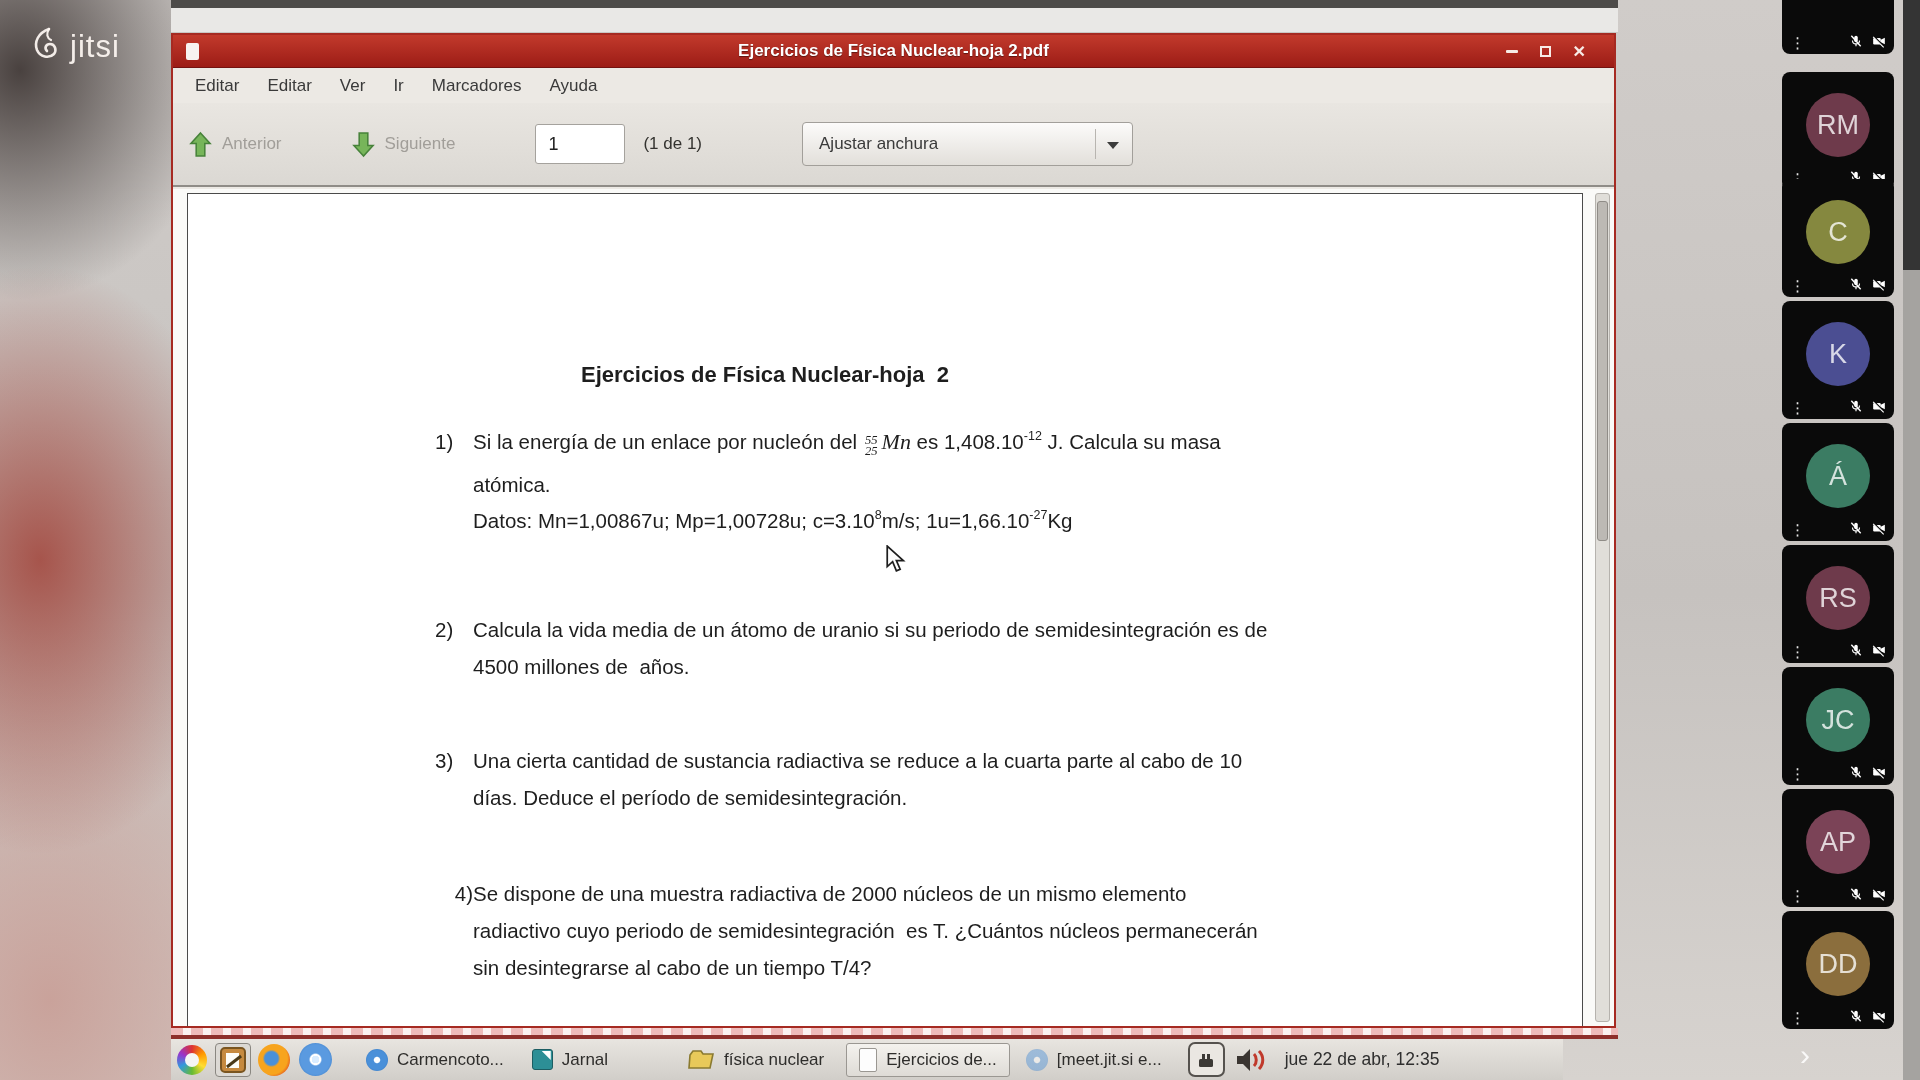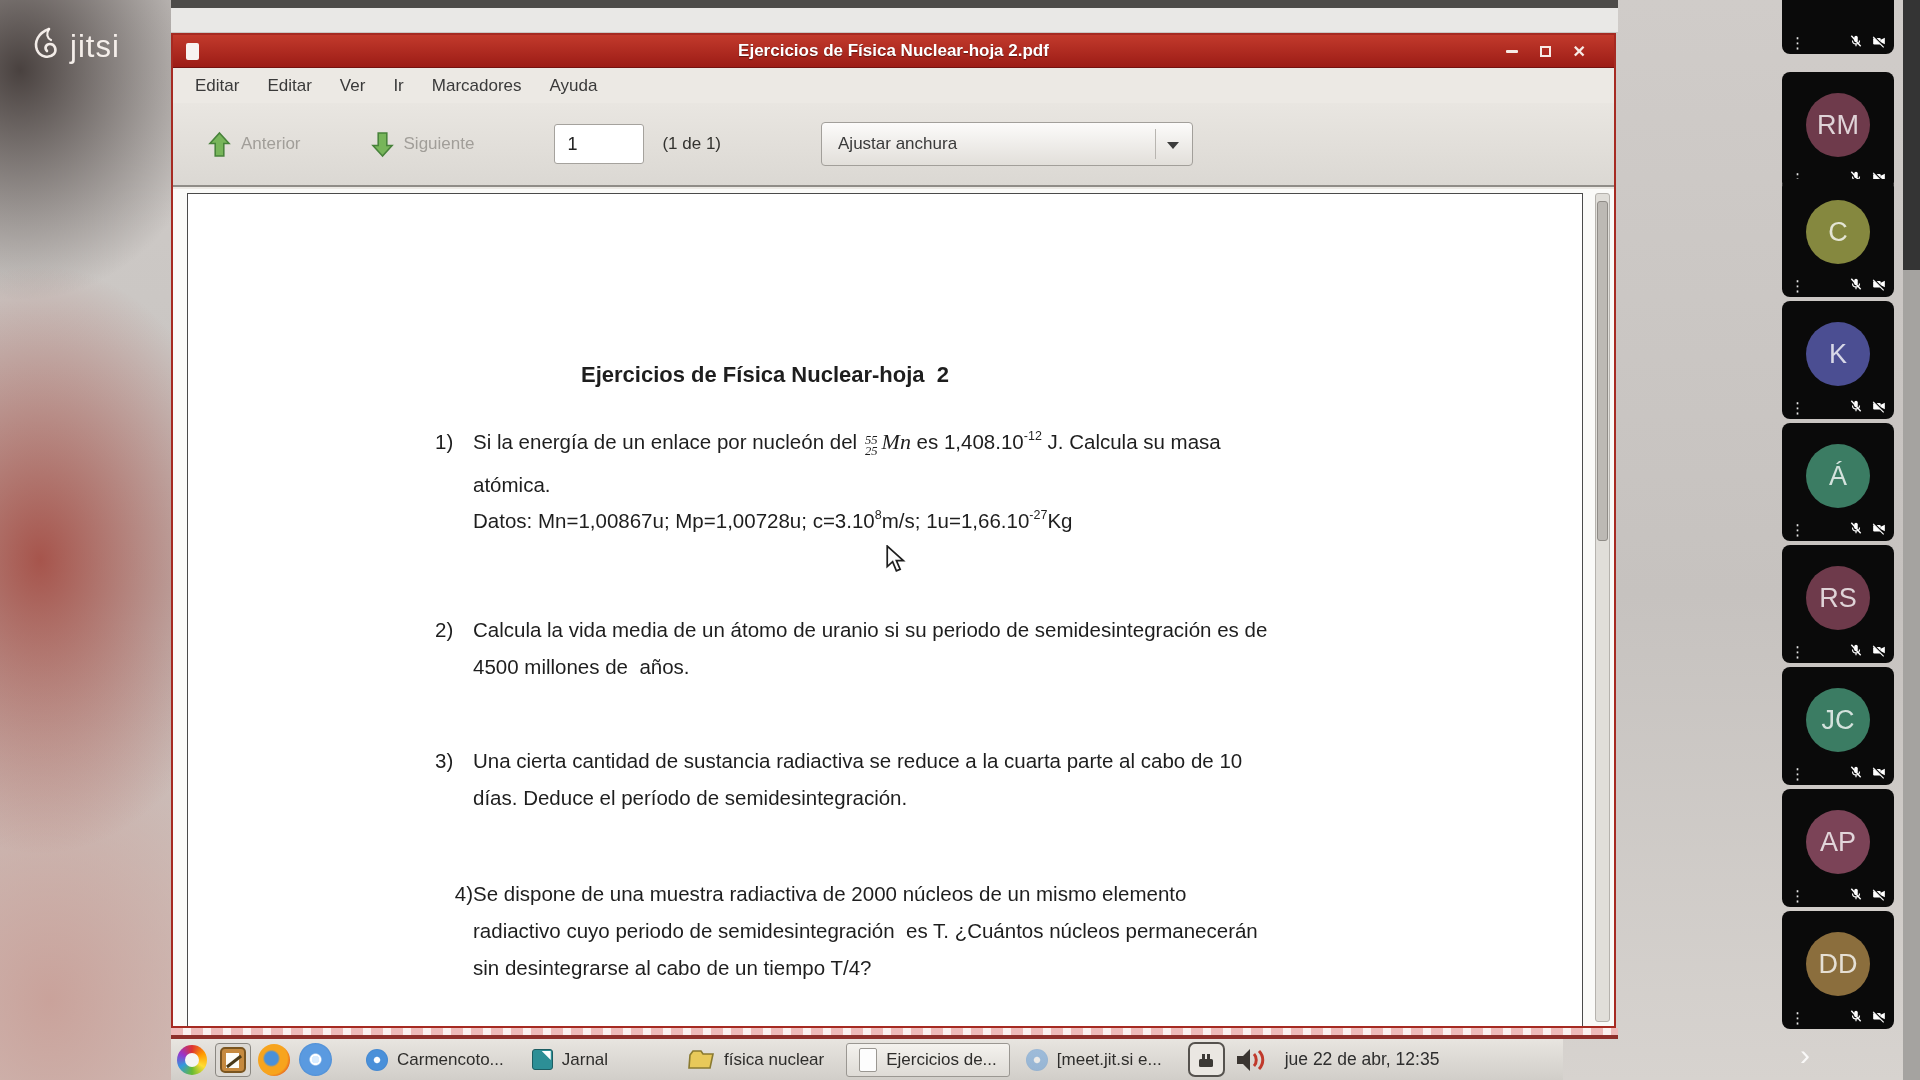--- a/index.html
+++ b/index.html
@@ -30,27 +30,27 @@
   #win-app-icon{position:absolute;left:13px;top:8px;width:13px;height:17px;background:#f7f3f0;border-radius:2px;}
   #win-controls{position:absolute;right:28px;top:0;height:33px;display:flex;align-items:center;gap:22px;color:#f7ebe6;}
   #btn-min .bar{display:block;width:12px;height:3px;background:#f7ebe6;border-radius:1px;}
   #btn-max .box{display:block;width:11px;height:11px;border:2px solid #f7ebe6;}
   #btn-close{font-size:16px;font-weight:bold;line-height:1;}
 
   #menubar{position:absolute;left:0;top:33px;right:0;height:35px;background:#ece9e4;display:flex;align-items:center;padding-left:8px;}
   .menu-item{padding:0 14px;font-size:17px;color:#3a3a3a;line-height:35px;}
 
   #toolbar{position:absolute;left:0;top:68px;right:0;height:84px;background:linear-gradient(#e9e6e1,#dbd8d3);
-    border-bottom:2px solid #8f8c87;display:flex;align-items:center;padding-left:35px;}
+    border-bottom:2px solid #8f8c87;display:flex;align-items:center;padding-left:16px;}
   .nav-btn{display:flex;align-items:center;gap:10px;}
   .nav-label{font-size:17px;color:#a19e99;}
   #page-input{width:90px;height:40px;margin-left:80px;border:1px solid #a5a29d;border-radius:3px;background:#fff;
     font-size:18px;color:#222;padding-left:12px;font-family:"Liberation Sans",sans-serif;}
   #page-count{margin-left:18px;font-size:17px;color:#33322f;}
-  #zoom-combo{margin-left:100px;width:372px;height:44px;border:1px solid #a29f9a;border-radius:4px;
+  #zoom-combo{margin-left:100px;width:331px;height:44px;border:1px solid #a29f9a;border-radius:4px;
     background:linear-gradient(#fcfbfa,#e2dfda);display:flex;align-items:center;position:relative;}
   #zoom-combo .lbl{font-size:17px;color:#3a3a3a;padding-left:16px;}
   #zoom-combo .sep{position:absolute;right:36px;top:6px;bottom:6px;width:1px;background:#b8b5b0;}
   #zoom-combo .caret{position:absolute;right:13px;top:19px;width:0;height:0;
     border-left:6px solid transparent;border-right:6px solid transparent;border-top:7px solid #3c3c3c;}
 
   #docarea{position:absolute;left:0;top:154px;right:0;bottom:0;background:#fafaf8;overflow:hidden;}
   #pdf-page{position:absolute;left:14px;top:4px;width:1396px;height:900px;background:#fff;border:1px solid #4a4a4a;}
   #doc-vscroll{position:absolute;right:4px;top:4px;width:15px;bottom:4px;background:#e0ded9;border:1px solid #b5b2ad;border-radius:3px;}
   #doc-vscroll .thumb{position:absolute;left:1px;right:1px;top:7px;height:340px;background:#bcb9b4;border:1px solid #8f8c87;border-radius:3px;}

